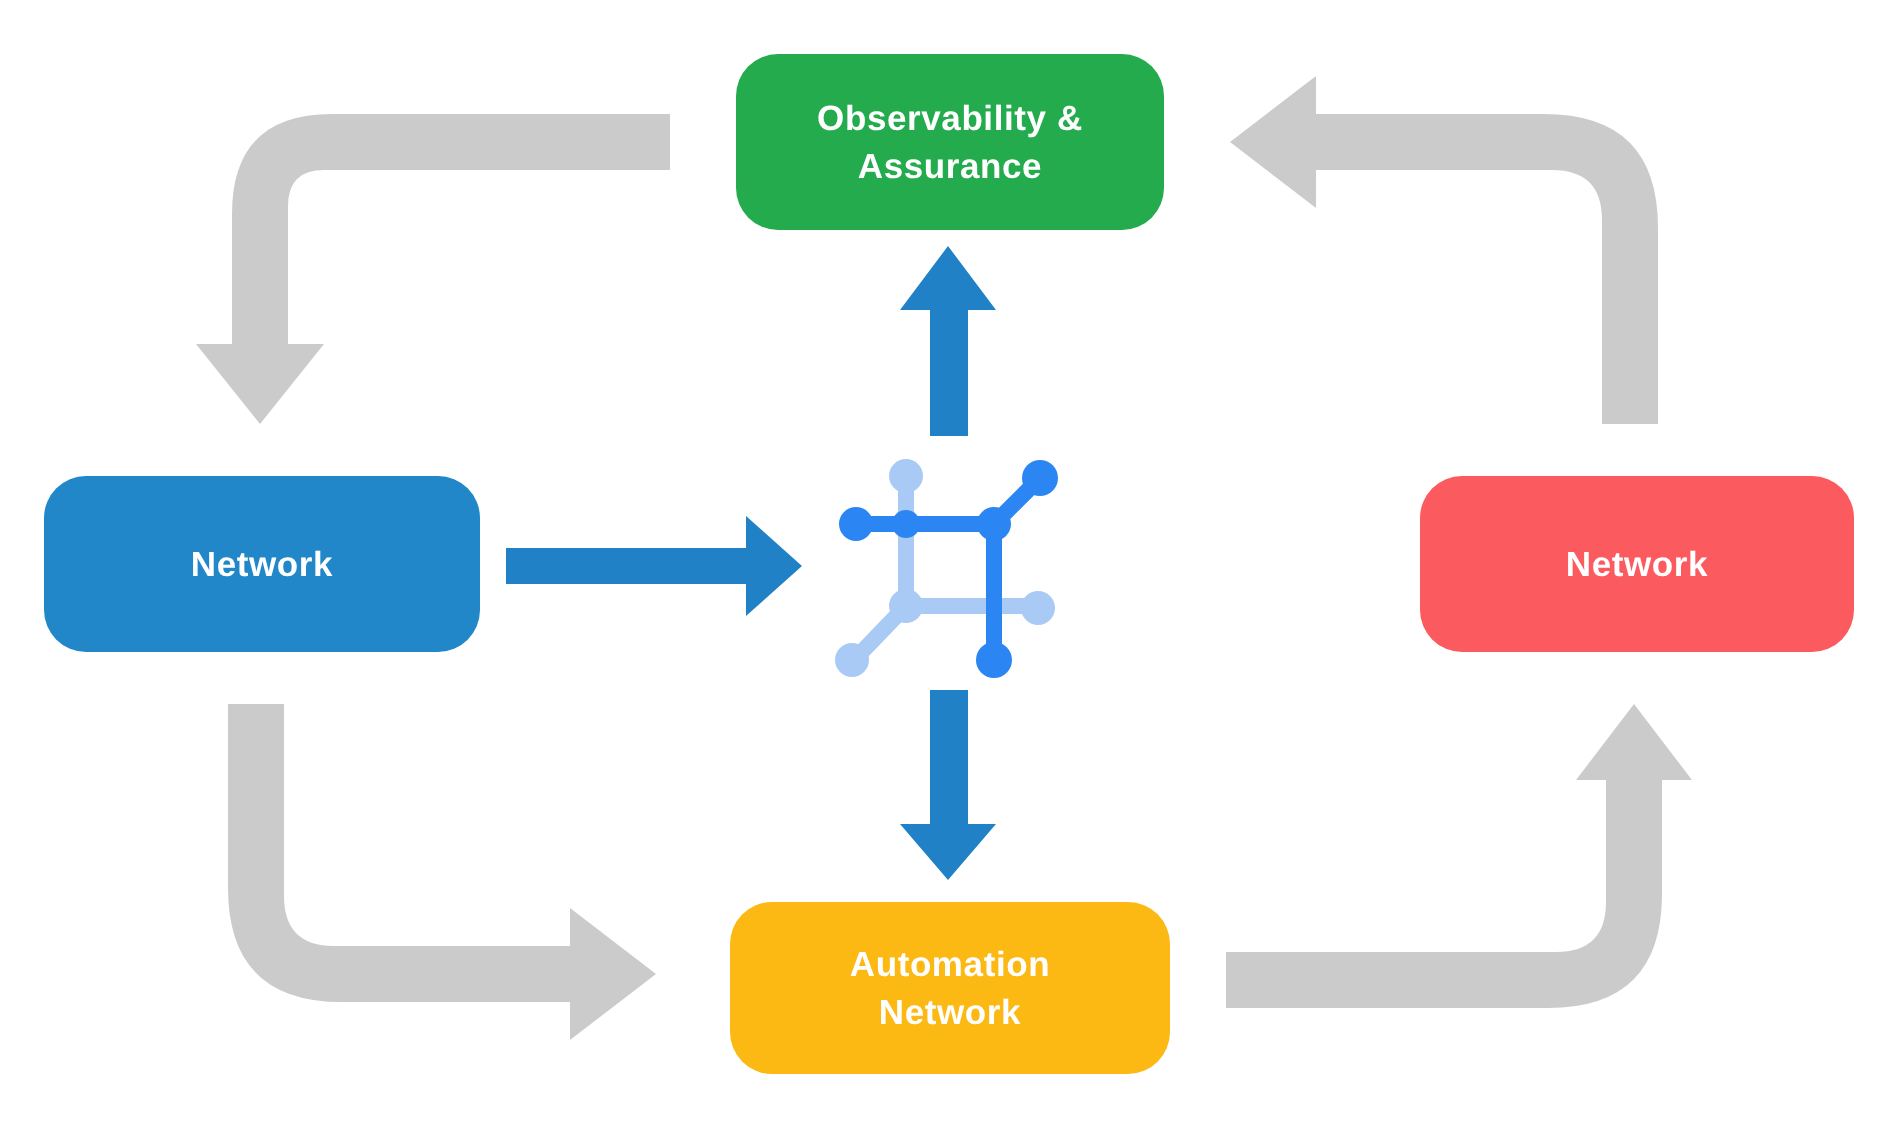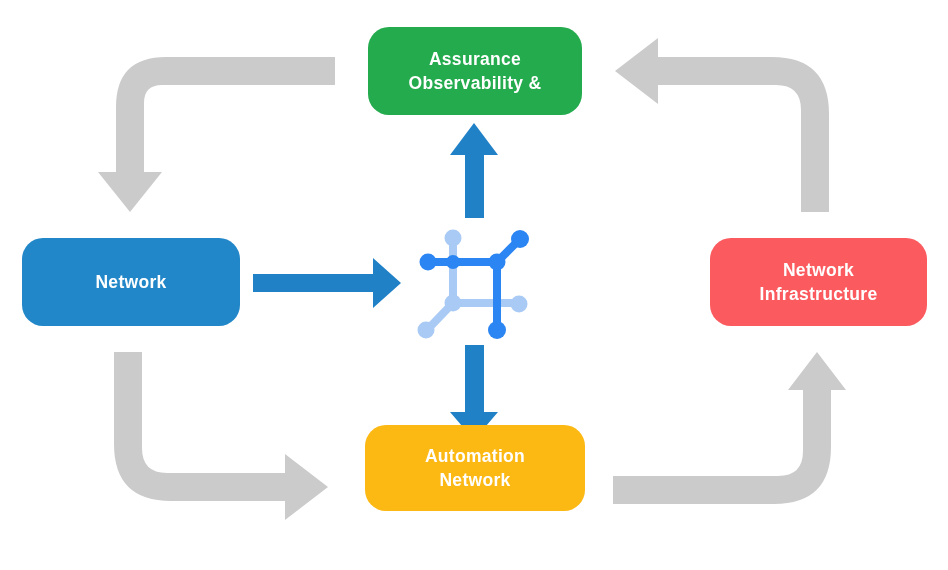--- a/index.html
+++ b/index.html
@@ -39,21 +39,21 @@
     justify-content: center;
     text-align: center;
     font-size: 17.5px;
     font-weight: 600;
     line-height: 24px;
     letter-spacing: 0.3px;
   }
   .node-observability { left: 368px; top: 27px;  width: 214px; height: 88px; background: var(--node_green); }
   .node-operations    { left: 22px;  top: 238px; width: 218px; height: 88px; background: var(--node_blue); }
   .node-infrastructure{ left: 710px; top: 238px; width: 217px; height: 88px; background: var(--node_red); }
-  .node-automation    { left: 365px; top: 425px; width: 220px; height: 86px; background: var(--node_yellow); }
+  .node-automation    { left: 365px; top: 451px; width: 220px; height: 86px; background: var(--node_yellow); }
 </style>
 </head>
 <body>
 
 <div class="canvas">
 
   <svg class="arrows-layer" viewBox="0 0 948 570">
 
     <path class="gray-arrow" d="M335,57 L166,57 Q116,57 116,107 L116,172 L98,172 L130,212 L162,172 L144,172 L144,103 Q144,85 162,85 L335,85 Z"></path>
     <path class="gray-arrow" d="M801,212 V110 Q801,85 776,85 H658 V104 L615,71 L658,38 V57 H772 Q829,57 829,114 V212 Z"></path>
@@ -77,31 +77,30 @@
       <path class="icon-line-dark" d="M497,262 V330"></path>
       <circle class="icon-dot-dark" cx="428" cy="262" r="8.5"></circle>
       <circle class="icon-dot-dark" cx="520" cy="239" r="9"></circle>
       <circle class="icon-dot-dark" cx="497" cy="330" r="9"></circle>
       <circle class="icon-dot-dark" cx="497" cy="262" r="8.5"></circle>
       <circle class="icon-dot-dark" cx="453" cy="262" r="7"></circle>
     </g>
   </svg>
 
   <div class="node node-observability">
+    <span>Observability &amp;</span>
     <span>Assurance</span>
-    <span>Observability &amp;</span>
   </div>
 
   <div class="node node-operations">
     <span>Network</span>
   </div>
 
   <div class="node node-infrastructure">
     <span>Network</span>
-    <span>Infrastructure</span>
   </div>
 
   <div class="node node-automation">
     <span>Automation</span>
     <span>Network</span>
   </div>
 
 </div>
 
 </body></html>

